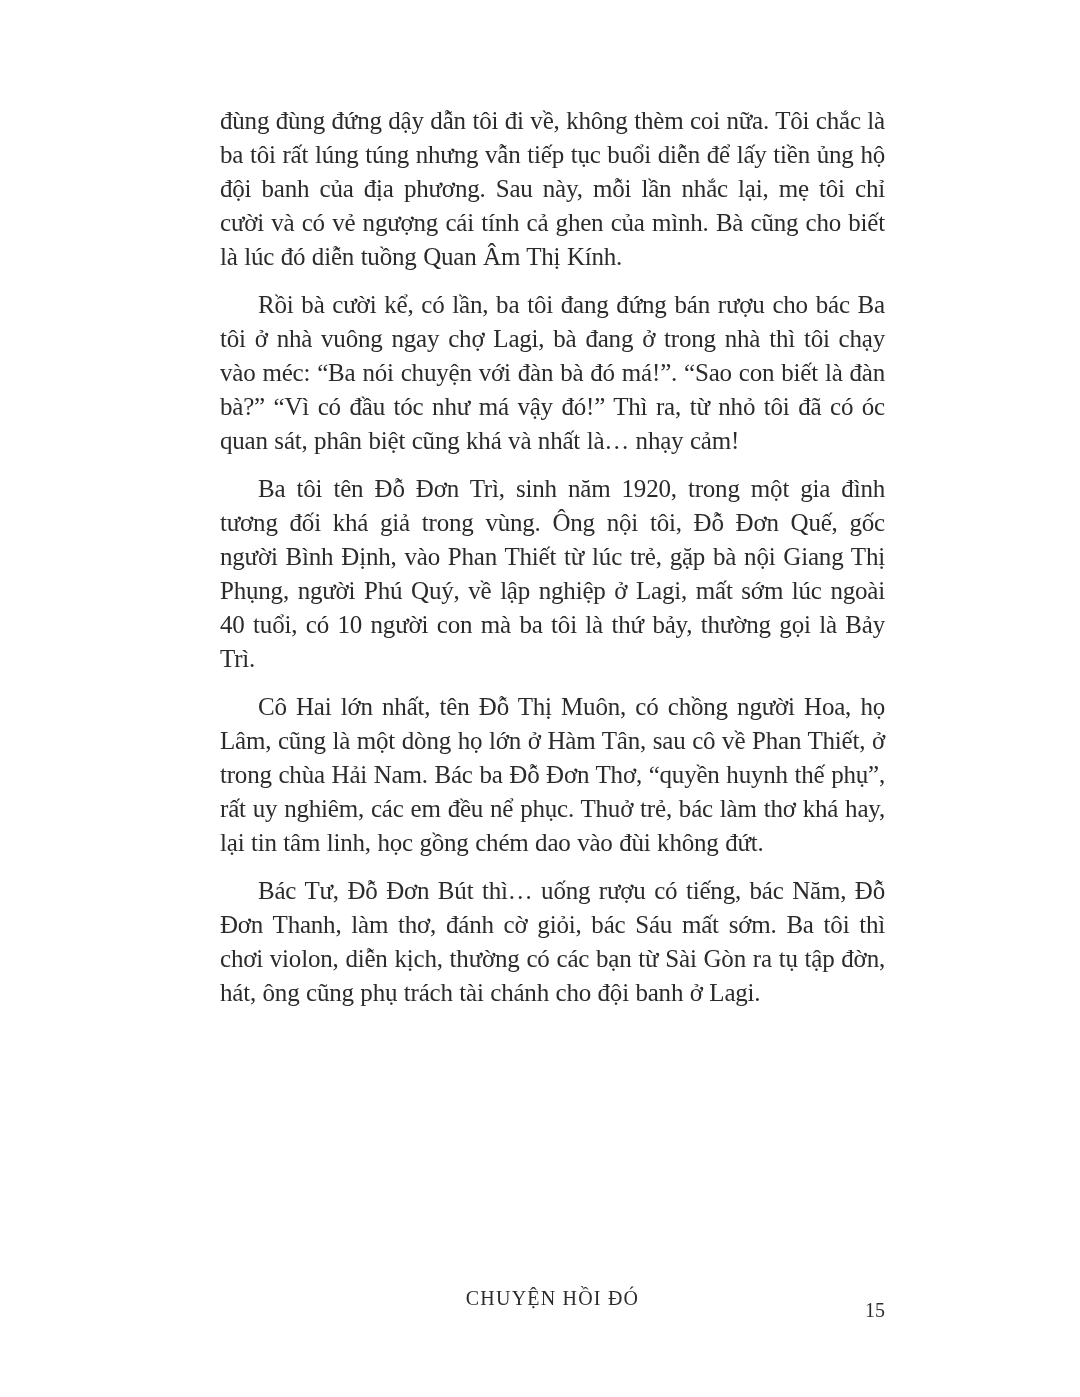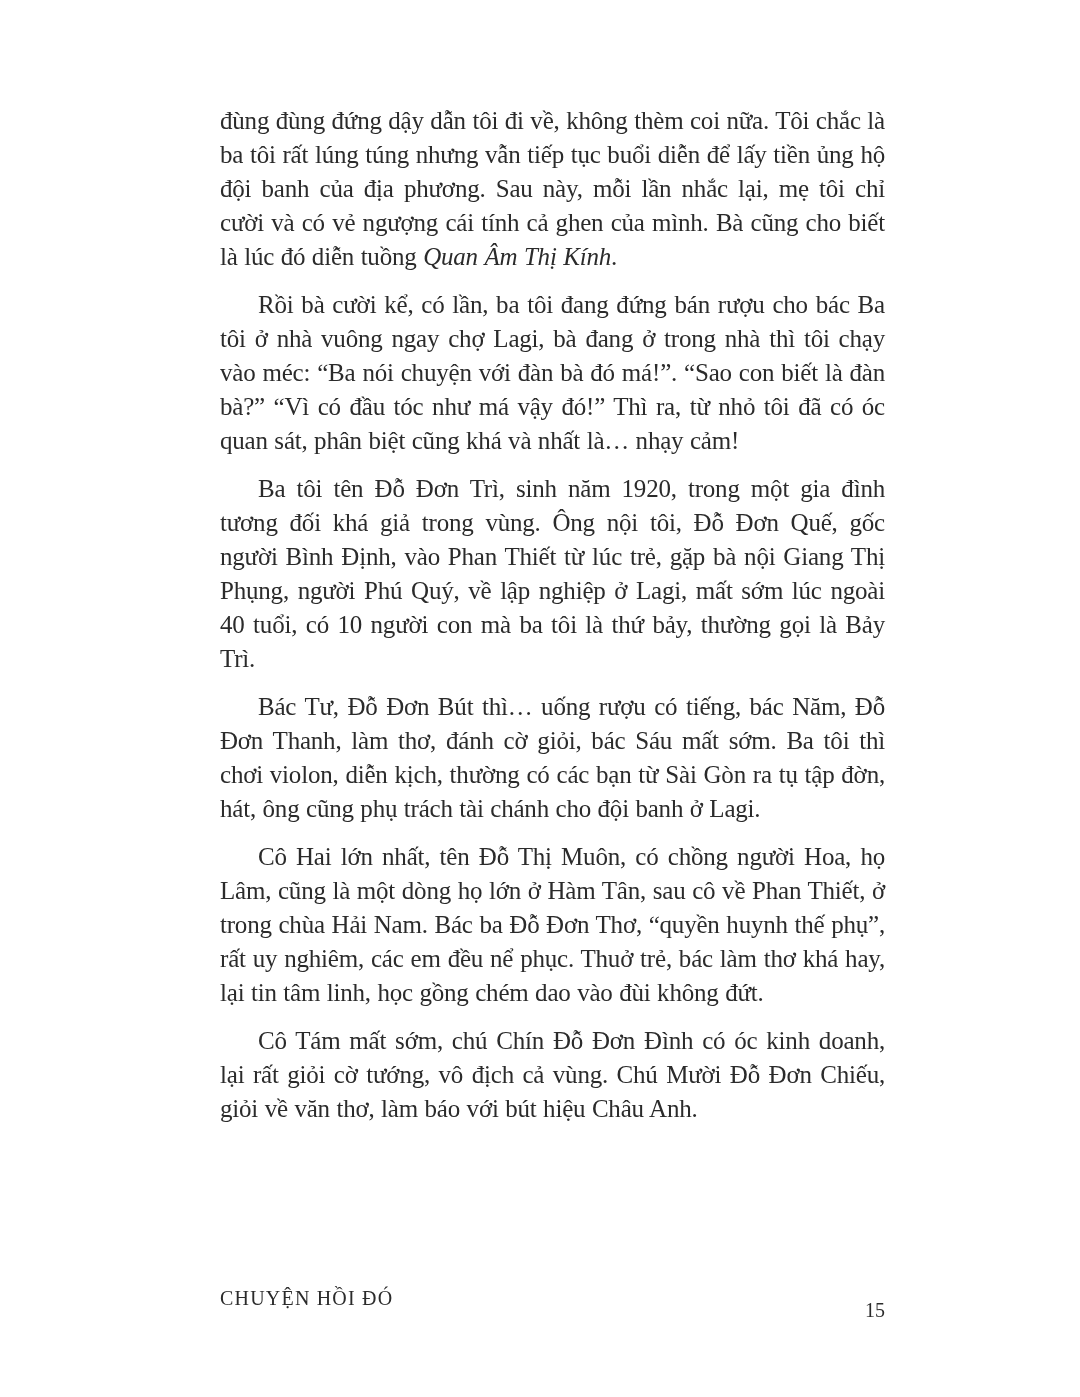--- a/index.html
+++ b/index.html
@@ -31,54 +31,53 @@
   .page-body p {
     margin: 0 0 14px 0;
     font-size: 25px;
     line-height: 34px;
     text-align: justify;
     text-indent: 38px;
     letter-spacing: -0.2px;
     word-spacing: 0.5px;
   }
   .page-body p.no-indent { text-indent: 0; }
-  .page-body .italic { font-style: italic; }
+  .page-body .italic { }
   .page-footer {
     position: absolute;
     left: 220px;
     top: 1284px;
     width: 665px;
     height: 28px;
     font-size: 20px;
     line-height: 28px;
   }
   .running-title {
     display: block;
     width: 100%;
-    text-align: left;
+    text-align: center;
     letter-spacing: 1.2px;
     color: var(--fg);
   }
   .page-number {
     position: absolute;
     right: 0;
     top: 12px;
     letter-spacing: 0;
     color: var(--fg);
   }
 </style>
 </head>
 <body>
 
 <div class="page">
   <div class="page-body">
       <p class="no-indent"><span>đùng đùng đứng dậy dẫn tôi đi về, không thèm coi nữa. Tôi chắc là ba tôi rất lúng túng nhưng vẫn tiếp tục buổi diễn để lấy tiền ủng hộ đội banh của địa phương. Sau này, mỗi lần nhắc lại, mẹ tôi chỉ cười và có vẻ ngượng cái tính cả ghen của mình. Bà cũng cho biết là lúc đó diễn tuồng </span><span class="italic">Quan Âm Thị Kính</span><span>.</span></p>
       <p><span>Rồi bà cười kể, có lần, ba tôi đang đứng bán rượu cho bác Ba tôi ở nhà vuông ngay chợ Lagi, bà đang ở trong nhà thì tôi chạy vào méc: “Ba nói chuyện với đàn bà đó má!”. “Sao con biết là đàn bà?” “Vì có đầu tóc như má vậy đó!” Thì ra, từ nhỏ tôi đã có óc quan sát, phân biệt cũng khá và nhất là… nhạy cảm!</span></p>
       <p><span>Ba tôi tên Đỗ Đơn Trì, sinh năm 1920, trong một gia đình tương đối khá giả trong vùng. Ông nội tôi, Đỗ Đơn Quế, gốc người Bình Định, vào Phan Thiết từ lúc trẻ, gặp bà nội Giang Thị Phụng, người Phú Quý, về lập nghiệp ở Lagi, mất sớm lúc ngoài 40 tuổi, có 10 người con mà ba tôi là thứ bảy, thường gọi là Bảy Trì.</span></p>
+      <p><span>Cô Hai lớn nhất, tên Đỗ Thị Muôn, có chồng người Hoa, họ Lâm, cũng là một dòng họ lớn ở Hàm Tân, sau cô về Phan Thiết, ở trong chùa Hải Nam. Bác ba Đỗ Đơn Thơ, “quyền huynh thế phụ”, rất uy nghiêm, các em đều nể phục. Thuở trẻ, bác làm thơ khá hay, lại tin tâm linh, học gồng chém dao vào đùi không đứt.</span></p>
       <p><span>Bác Tư, Đỗ Đơn Bút thì… uống rượu có tiếng, bác Năm, Đỗ Đơn Thanh, làm thơ, đánh cờ giỏi, bác Sáu mất sớm. Ba tôi thì chơi violon, diễn kịch, thường có các bạn từ Sài Gòn ra tụ tập đờn, hát, ông cũng phụ trách tài chánh cho đội banh ở Lagi.</span></p>
-      <p><span>Cô Hai lớn nhất, tên Đỗ Thị Muôn, có chồng người Hoa, họ Lâm, cũng là một dòng họ lớn ở Hàm Tân, sau cô về Phan Thiết, ở trong chùa Hải Nam. Bác ba Đỗ Đơn Thơ, “quyền huynh thế phụ”, rất uy nghiêm, các em đều nể phục. Thuở trẻ, bác làm thơ khá hay, lại tin tâm linh, học gồng chém dao vào đùi không đứt.</span></p>
-      <p><span>Cô Tám mất sớm, chú Chín Đỗ Đơn Đình có óc kinh doanh, lại rất giỏi cờ tướng, vô địch cả vùng. Chú Mười Đỗ Đơn Chiếu, giỏi về văn thơ, làm báo với bút hiệu Châu Anh.</span></p>
     </div>
   <div class="page-footer">
     <span class="running-title">CHUYỆN HỒI ĐÓ</span>
     <span class="page-number">15</span>
   </div>
 </div>
 
 </body></html>

